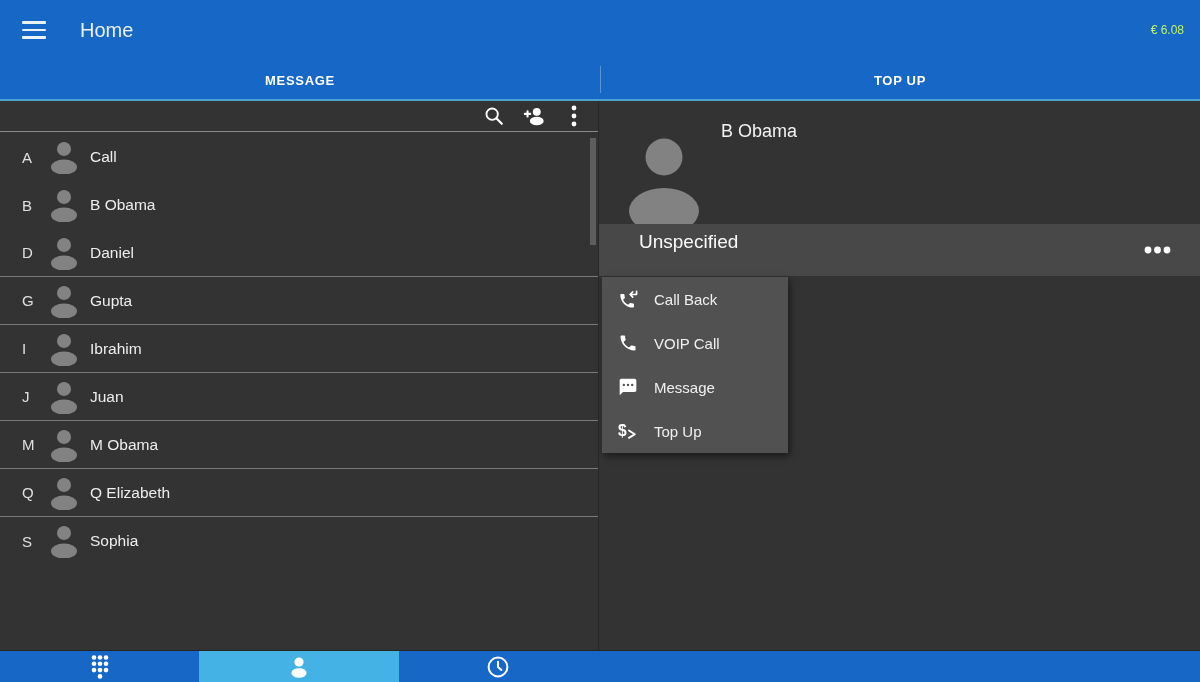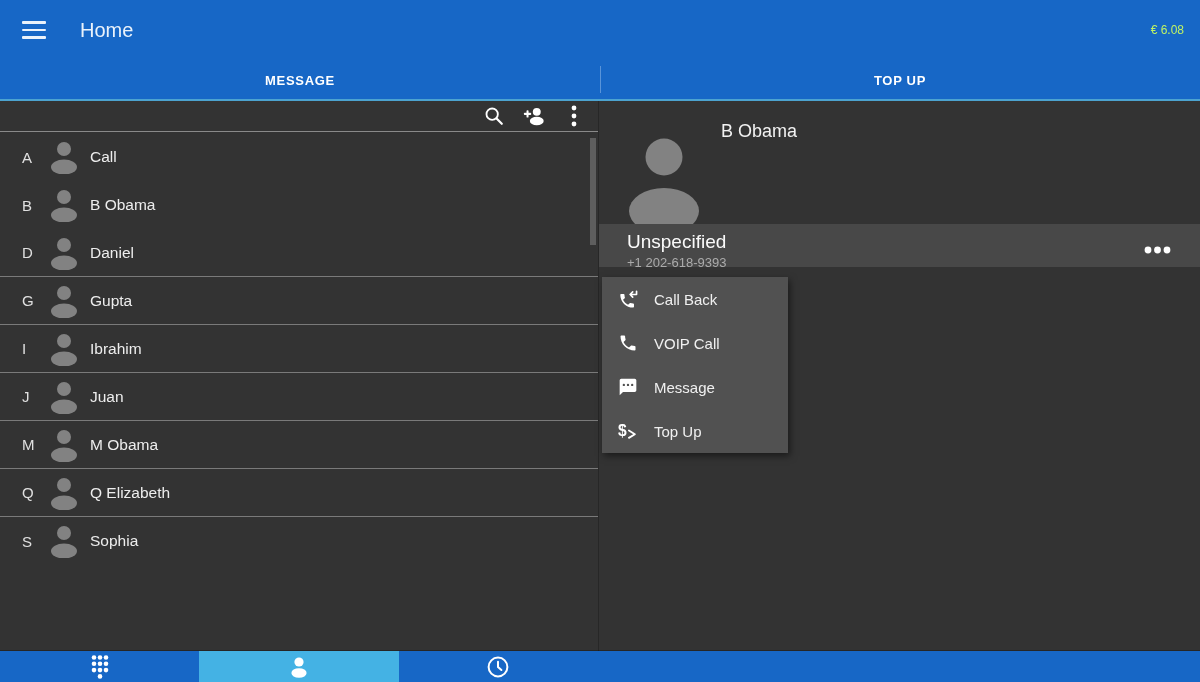--- a/index.html
+++ b/index.html
@@ -57,21 +57,21 @@
   .crow .avatar{width:32px;height:34px;flex:0 0 32px;margin-right:10px;}
   .crow .cname{color:#ededed;font-size:15.5px;}
 
   .scrollbar-thumb{position:absolute;top:37px;right:2px;width:6px;height:107px;background:#5e5e5e;}
 
   
   .detail-header{position:relative;height:123px;overflow:hidden;}
   .detail-avatar{position:absolute;left:30px;bottom:0;}
   .detail-name{position:absolute;left:122px;top:20px;color:#f2f2f2;font-size:18px;}
 
-  .number-bar{position:relative;height:43px;background:var(--numbar-bg);padding:6px 0 0 28px;}
+  .number-bar{position:relative;height:52px;background:var(--numbar-bg);padding:6px 0 0 40px;}
   .number-label{color:#fafafa;font-size:19px;line-height:24px;}
   .number-value{color:#ababab;font-size:13px;line-height:17px;}
   .overflow-h{position:absolute;right:28px;top:17px;width:28px;height:18px;display:flex;
     align-items:center;cursor:pointer;}
 
   .popup-menu{position:absolute;left:3px;top:176px;width:186px;background:var(--menu-bg);
     box-shadow:2px 3px 7px rgba(0,0,0,.5);z-index:5;}
   .menu-item{height:44px;display:flex;align-items:center;padding-left:15px;gap:15px;cursor:pointer;}
   .menu-item .mi-icon{width:22px;height:22px;display:flex;align-items:center;justify-content:center;}
   .menu-item .mi-label{color:#f0f0f0;font-size:15px;}
@@ -210,21 +210,20 @@
       <div class="detail-header">
         <svg class="detail-avatar" width="70" height="93" viewBox="0 0 70 93">
           <circle cx="35" cy="26" r="18.5" fill="#828282"></circle>
           <ellipse cx="35" cy="80" rx="35" ry="23" fill="#828282"></ellipse>
         </svg>
         <div class="detail-name">B Obama</div>
       </div>
 
       <div class="number-bar">
         <div class="number-label">Unspecified</div>
-        <div class="number-value">+1 202-618-9393</div>
         <div class="overflow-h">
           <svg width="27" height="10" viewBox="0 0 27 10">
             <circle cx="4" cy="5" r="3.4" fill="#fff"></circle>
             <circle cx="13.5" cy="5" r="3.4" fill="#fff"></circle>
             <circle cx="23" cy="5" r="3.4" fill="#fff"></circle>
           </svg>
         </div>
       </div>
 
       <div class="popup-menu" id="menu">

